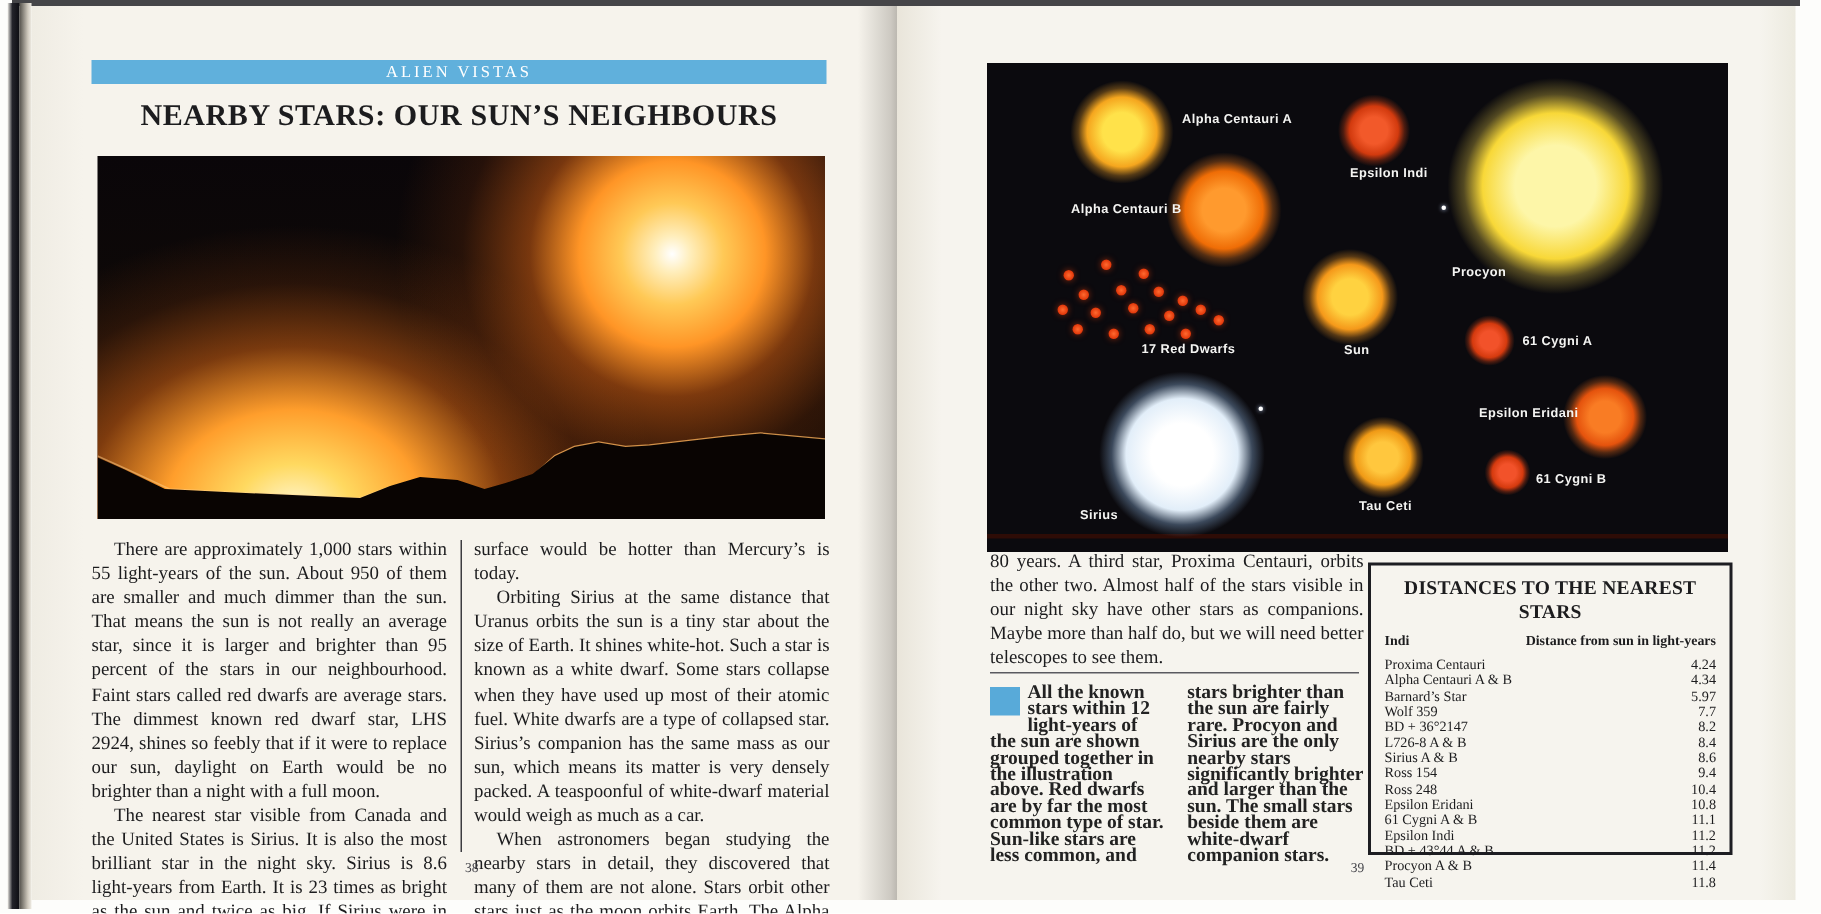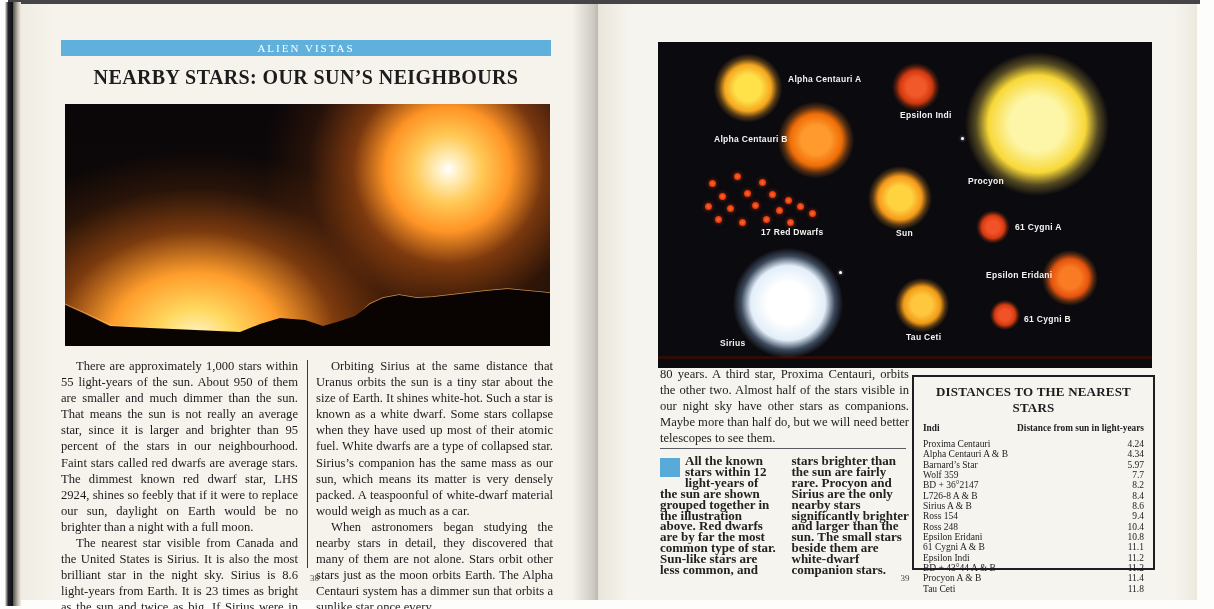--- a/index.html
+++ b/index.html
@@ -83,20 +83,21 @@
       </svg>
     </div>
 
     <div class="cols">
       <div class="col" id="lcol1">
           <p class="ind">There are approximately 1,000 stars within 55 light-years of the sun. About 950 of them are smaller and much dimmer than the sun. That means the sun is not really an average star, since it is larger and brighter than 95 percent of the stars in our neighbourhood. Faint stars called red dwarfs are average stars. The dimmest known red dwarf star, LHS 2924, shines so feebly that if it were to replace our sun, daylight on Earth would be no brighter than a night with a full moon.</p>
           <p class="ind">The nearest star visible from Canada and the United States is Sirius. It is also the most brilliant star in the night sky. Sirius is 8.6 light-years from Earth. It is 23 times as bright as the sun and twice as big. If Sirius were in the sun’s place, the Earth’s</p>
         </div>
       <div class="col-divider"></div>
       <div class="col" id="lcol2">
+          <p>surface would be hotter than Mercury’s is today.</p>
           <p class="ind">Orbiting Sirius at the same distance that Uranus orbits the sun is a tiny star about the size of Earth. It shines white-hot. Such a star is known as a white dwarf. Some stars collapse when they have used up most of their atomic fuel. White dwarfs are a type of collapsed star. Sirius’s companion has the same mass as our sun, which means its matter is very densely packed. A teaspoonful of white-dwarf material would weigh as much as a car.</p>
           <p class="ind">When astronomers began studying the nearby stars in detail, they discovered that many of them are not alone. Stars orbit other stars just as the moon orbits Earth. The Alpha Centauri system has a dimmer sun that orbits a sunlike star once every</p>
         </div>
     </div>
     <div class="pagenum pn-left">38</div>
   </div>
 
   <div class="gutter"></div>
 
   <div class="page page-right">

